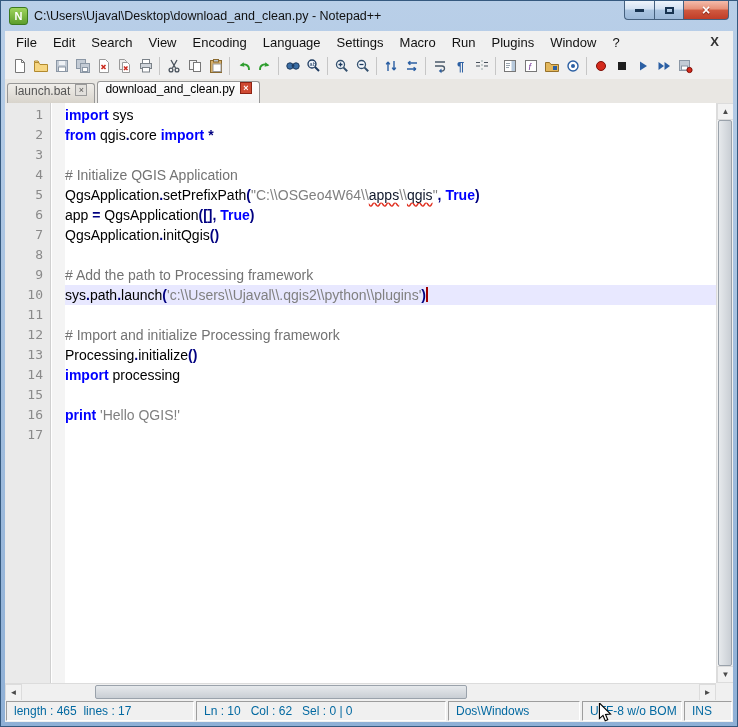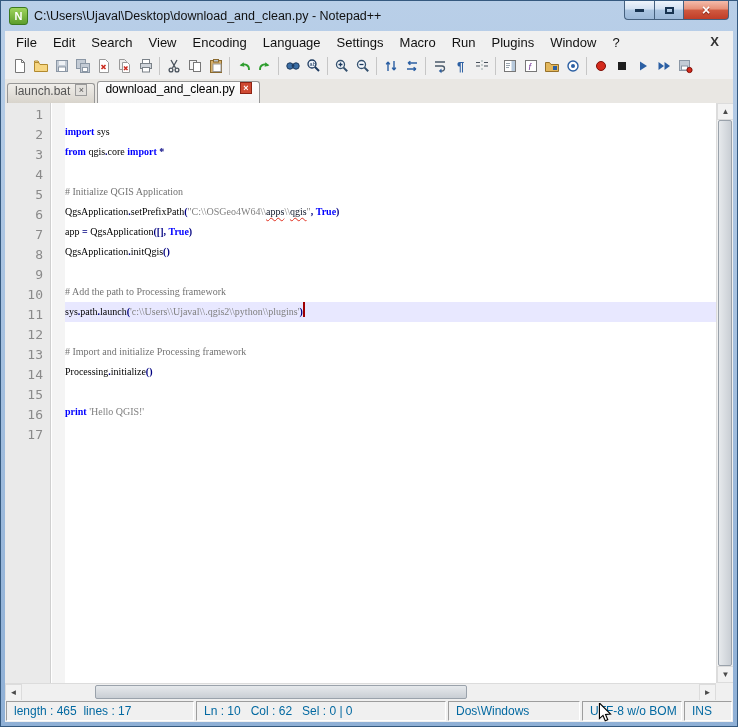--- a/index.html
+++ b/index.html
@@ -41,22 +41,22 @@
   .tab-x{width:12px;height:12px;box-sizing:border-box;display:flex;align-items:center;justify-content:center;
          font-size:9px;line-height:10px;border:1px solid #9a9a9a;background:#e2e0dc;color:#555;}
   .tab-x.hot{background:#cf4a33;border-color:#8e2314;color:#fff;font-weight:bold;}
   
   .editor{position:absolute;left:0;right:0;top:72px;bottom:22px;background:#fff;}
   .viewport{position:absolute;left:0;top:0;right:17px;bottom:17px;background:#fff;overflow:hidden;}
   .gutter{position:absolute;left:0;top:0;bottom:0;width:46px;background:#eaeaea;border-right:1px solid #d0d0d0;
           font-family:"DejaVu Sans Mono","Liberation Mono",monospace;font-size:13px;color:#8a8a8a;padding-top:2px;box-sizing:border-box;}
   .gnum{height:20px;line-height:20px;text-align:right;padding-right:7px;}
   .foldmargin{position:absolute;left:47px;top:0;bottom:0;width:13px;background:#f4f4f4;}
-  .code-col{position:absolute;left:60px;top:0;right:0;bottom:0;padding-top:19px;
-            font-family:Liberation Serif, serif;font-size:10px;}
+  .code-col{position:absolute;left:60px;top:0;right:0;bottom:0;padding-top:2px;
+            font-family:Liberation Sans, sans-serif;font-size:14px;}
   .code-line{height:20px;line-height:20px;white-space:pre;}
   .code-line.cur{background:#e8e8ff;}
   .tk-k{color:#0000ff;font-weight:bold;}
   .tk-c{color:#737373;}
   .tk-s{color:#808080;}
   .tk-sm{color:#0f172a;text-decoration:underline wavy #e03020;text-decoration-skip-ink:none;text-underline-offset:2px;}
   .tk-o{color:#000080;font-weight:bold;}
   .tk-d{color:#000;}
   .caret{display:inline-block;width:2px;height:15px;background:#a00000;vertical-align:-2px;}
   
@@ -355,20 +355,21 @@
             <div class="code-line"><span class="tk-c"># Initialize QGIS Application</span></div>
             <div class="code-line"><span class="tk-d">QgsApplication</span><span class="tk-o">.</span><span class="tk-d">setPrefixPath</span><span class="tk-o">(</span><span class="tk-s">"C:\\OSGeo4W64\\</span><span class="tk-sm">apps</span><span class="tk-s">\\</span><span class="tk-sm">qgis</span><span class="tk-s">"</span><span class="tk-o">,</span><span class="tk-d"> </span><span class="tk-k">True</span><span class="tk-o">)</span></div>
             <div class="code-line"><span class="tk-d">app </span><span class="tk-o">=</span><span class="tk-d"> QgsApplication</span><span class="tk-o">([],</span><span class="tk-d"> </span><span class="tk-k">True</span><span class="tk-o">)</span></div>
             <div class="code-line"><span class="tk-d">QgsApplication</span><span class="tk-o">.</span><span class="tk-d">initQgis</span><span class="tk-o">()</span></div>
             <div class="code-line"></div>
             <div class="code-line"><span class="tk-c"># Add the path to Processing framework</span></div>
             <div class="code-line cur"><span class="tk-d">sys</span><span class="tk-o">.</span><span class="tk-d">path</span><span class="tk-o">.</span><span class="tk-d">launch</span><span class="tk-o">(</span><span class="tk-s">'c:\\Users\\Ujaval\\.qgis2\\python\\plugins'</span><span class="tk-o">)</span><span class="caret"></span></div>
             <div class="code-line"></div>
             <div class="code-line"><span class="tk-c"># Import and initialize Processing framework</span></div>
             <div class="code-line"><span class="tk-d">Processing</span><span class="tk-o">.</span><span class="tk-d">initialize</span><span class="tk-o">()</span></div>
+            <div class="code-line"><span class="tk-k">import</span><span class="tk-d"> processing</span></div>
             <div class="code-line"></div>
             <div class="code-line"><span class="tk-k">print</span><span class="tk-d"> </span><span class="tk-s">'Hello QGIS!'</span></div>
           </div>
       </div>
 
       <div class="vscroll">
         <div class="sb-arrow" style="top:0;left:0;">▲</div>
         <div class="vthumb"></div>
         <div class="sb-arrow" style="bottom:0;left:0;">▼</div>
       </div>

